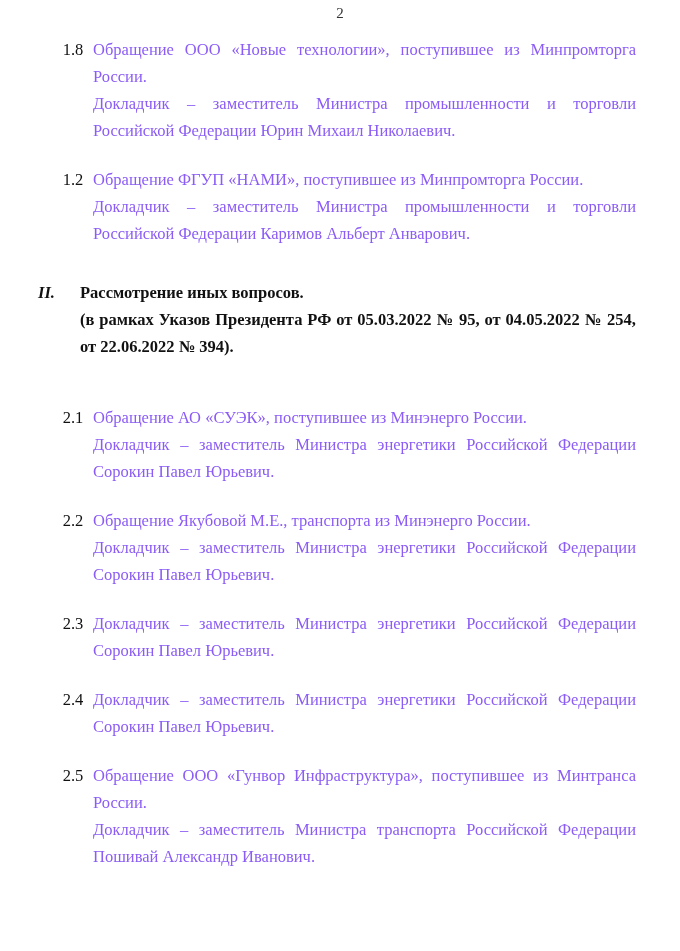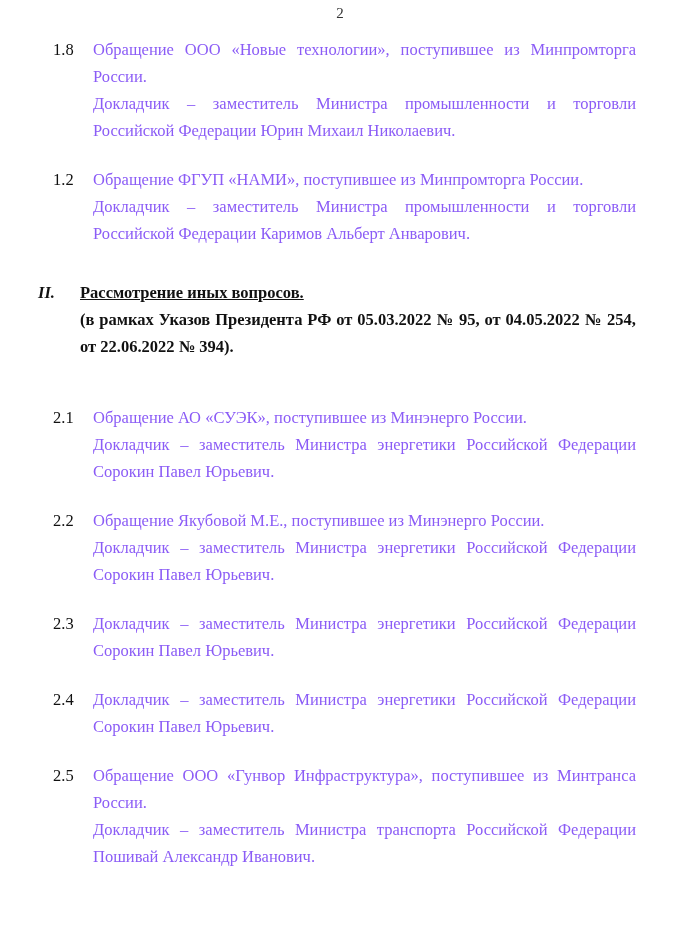--- a/index.html
+++ b/index.html
@@ -54,21 +54,21 @@
     padding-right: 44px;      
     box-sizing: border-box;
   }
   .item .num {
     position: absolute;
     left: 53px;
     top: 0;
     width: 40px;
     font-size: 16.5px;
     line-height: 27px;
-    text-align: left;
+    text-align: center;
     white-space: nowrap;
     color: #111111;
   }
   .item .para {
     font-size: 16.5px;
     line-height: 27px;
     text-align: justify;
     text-justify: inter-word;
     margin: 0;
     color: #8b5cf6;
@@ -97,21 +97,20 @@
     font-style: italic;
   }
   .section .heading {
     font-size: 16.5px;
     line-height: 27px;
     font-weight: bold;
     text-align: justify;
     text-align-last: left;
     margin: 0;
     color: #111111;
-    text-decoration: underline;
   }
   .section .subheading {
     font-size: 16.5px;
     line-height: 27px;
     font-weight: bold;
     text-align: justify;
     text-align-last: left;
     margin: 0;
     color: #111111;
   }
@@ -155,21 +154,21 @@
     <div class="item">
       <span class="num">2.1</span>
       <p class="para last-line-left">Обращение АО «СУЭК», поступившее из Минэнерго России.</p>
       <p class="para">Докладчик – заместитель Министра энергетики Российской Федерации Сорокин Павел Юрьевич.</p>
     </div>
 
     <div class="gap-md"></div>
 
     <div class="item">
       <span class="num">2.2</span>
-      <p class="para last-line-left">Обращение Якубовой М.Е., поступившее из Минэнерго России.</p>
+      <p class="para last-line-left">Обращение Якубовой М.Е., транспорта из Минэнерго России.</p>
       <p class="para">Докладчик – заместитель Министра энергетики Российской Федерации Сорокин Павел Юрьевич.</p>
     </div>
 
     <div class="gap-md"></div>
 
     <div class="item">
       <span class="num">2.3</span>
       <p class="para">Докладчик – заместитель Министра энергетики Российской Федерации Сорокин Павел Юрьевич.</p>
     </div>
 

